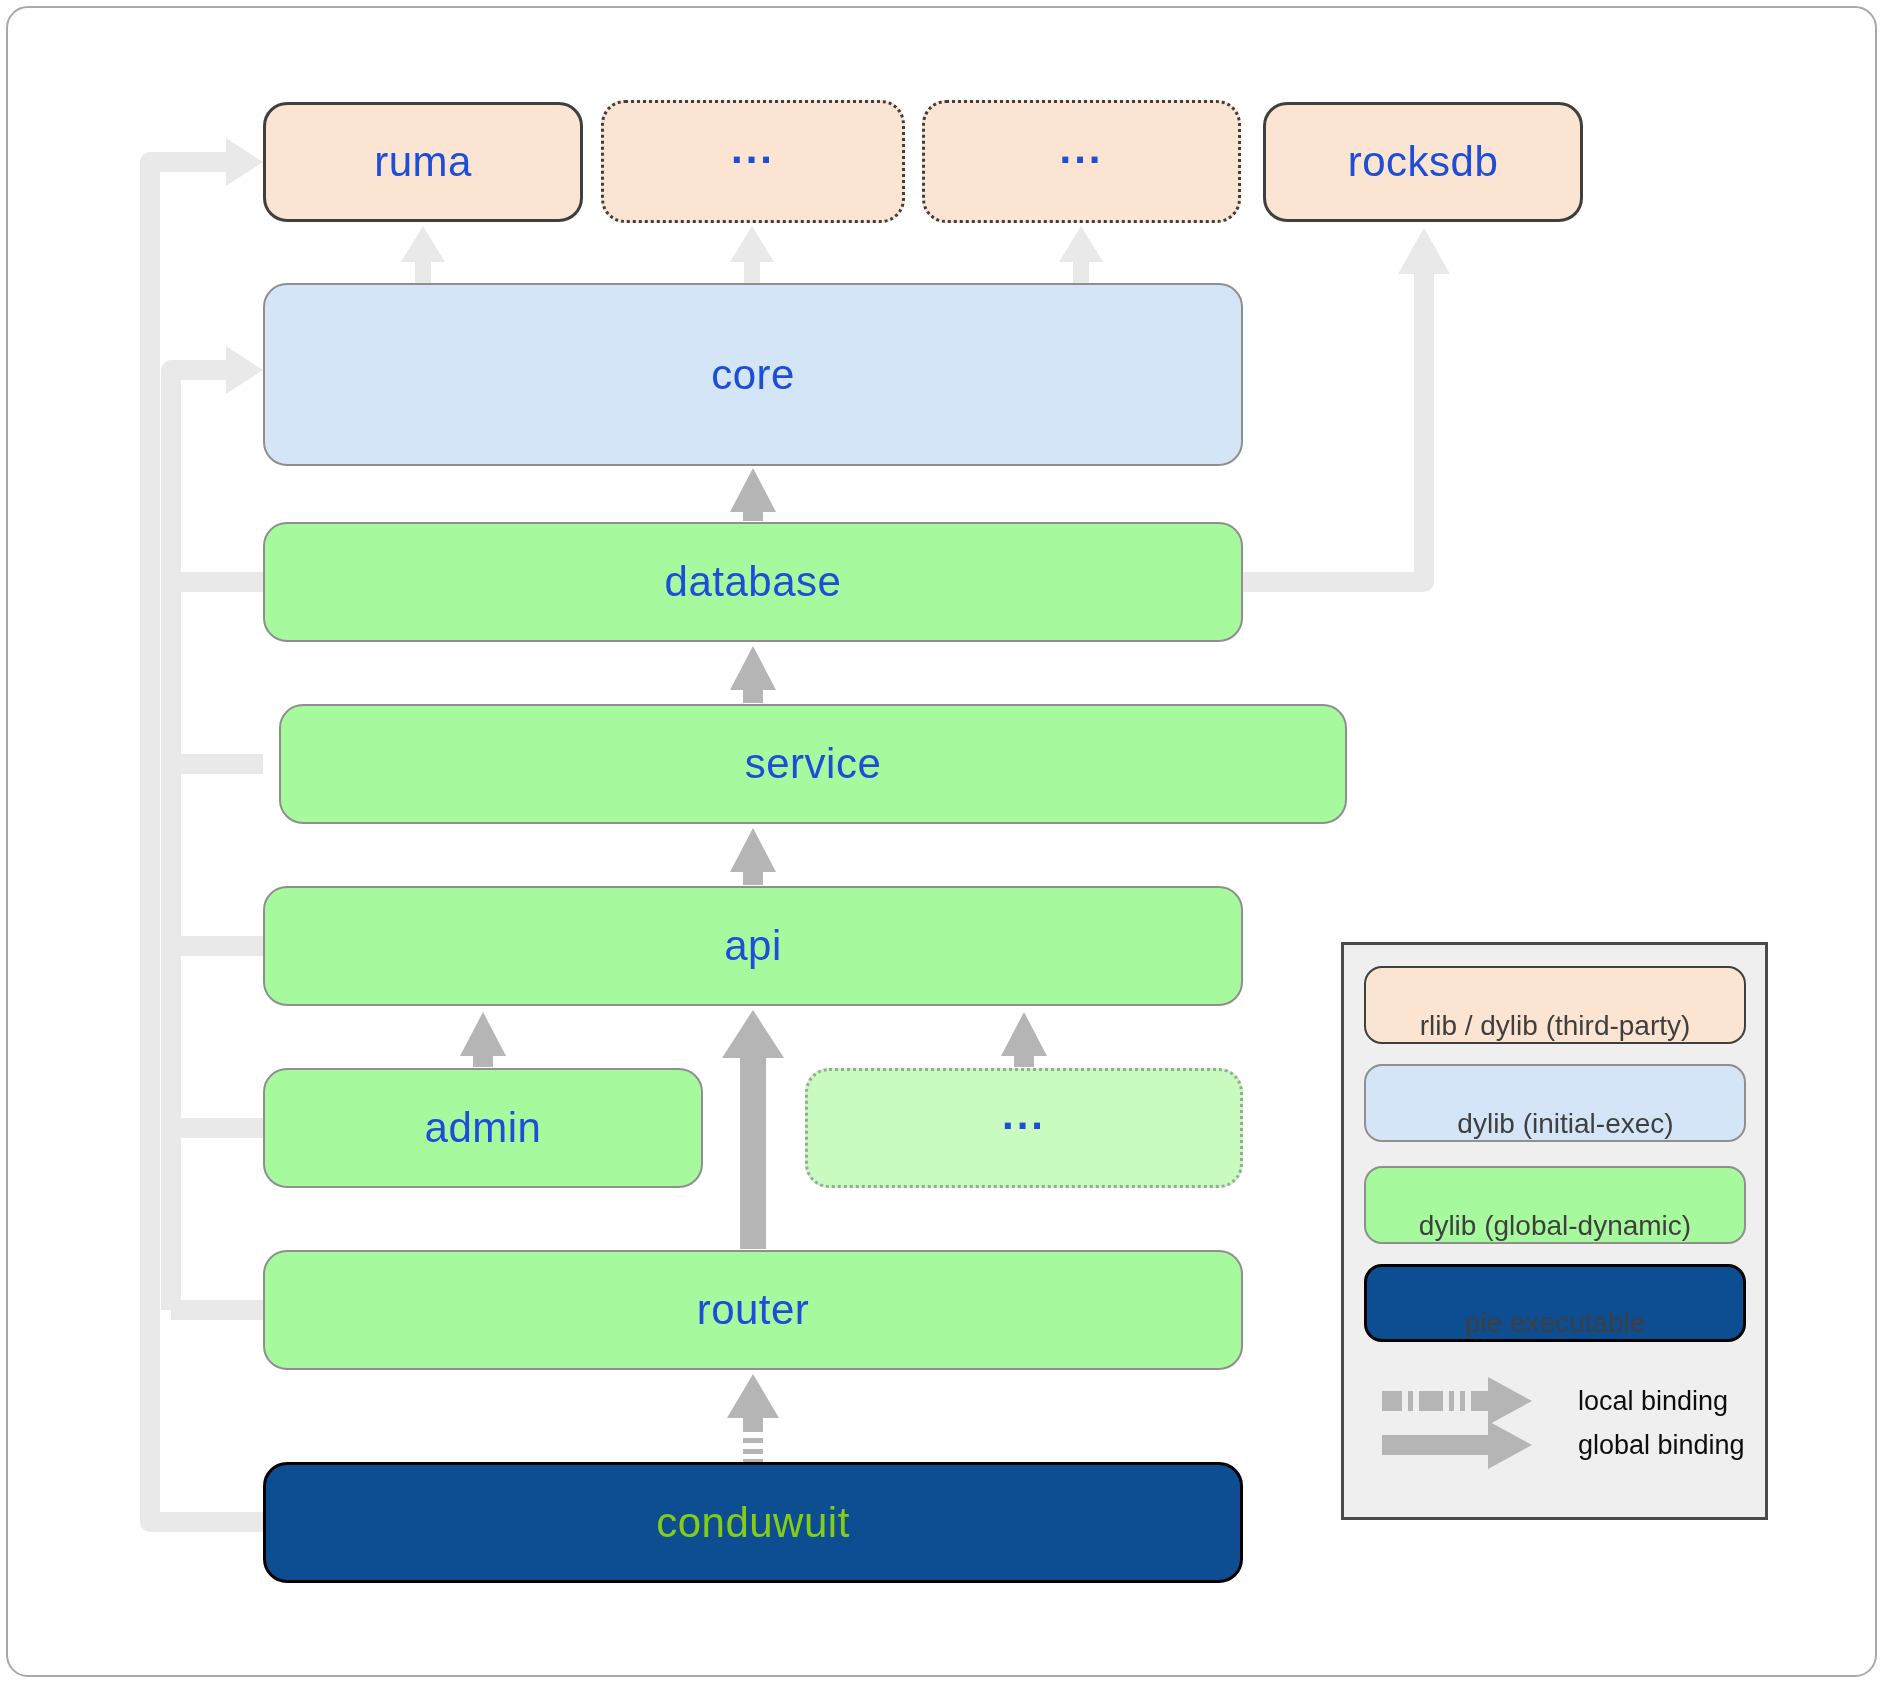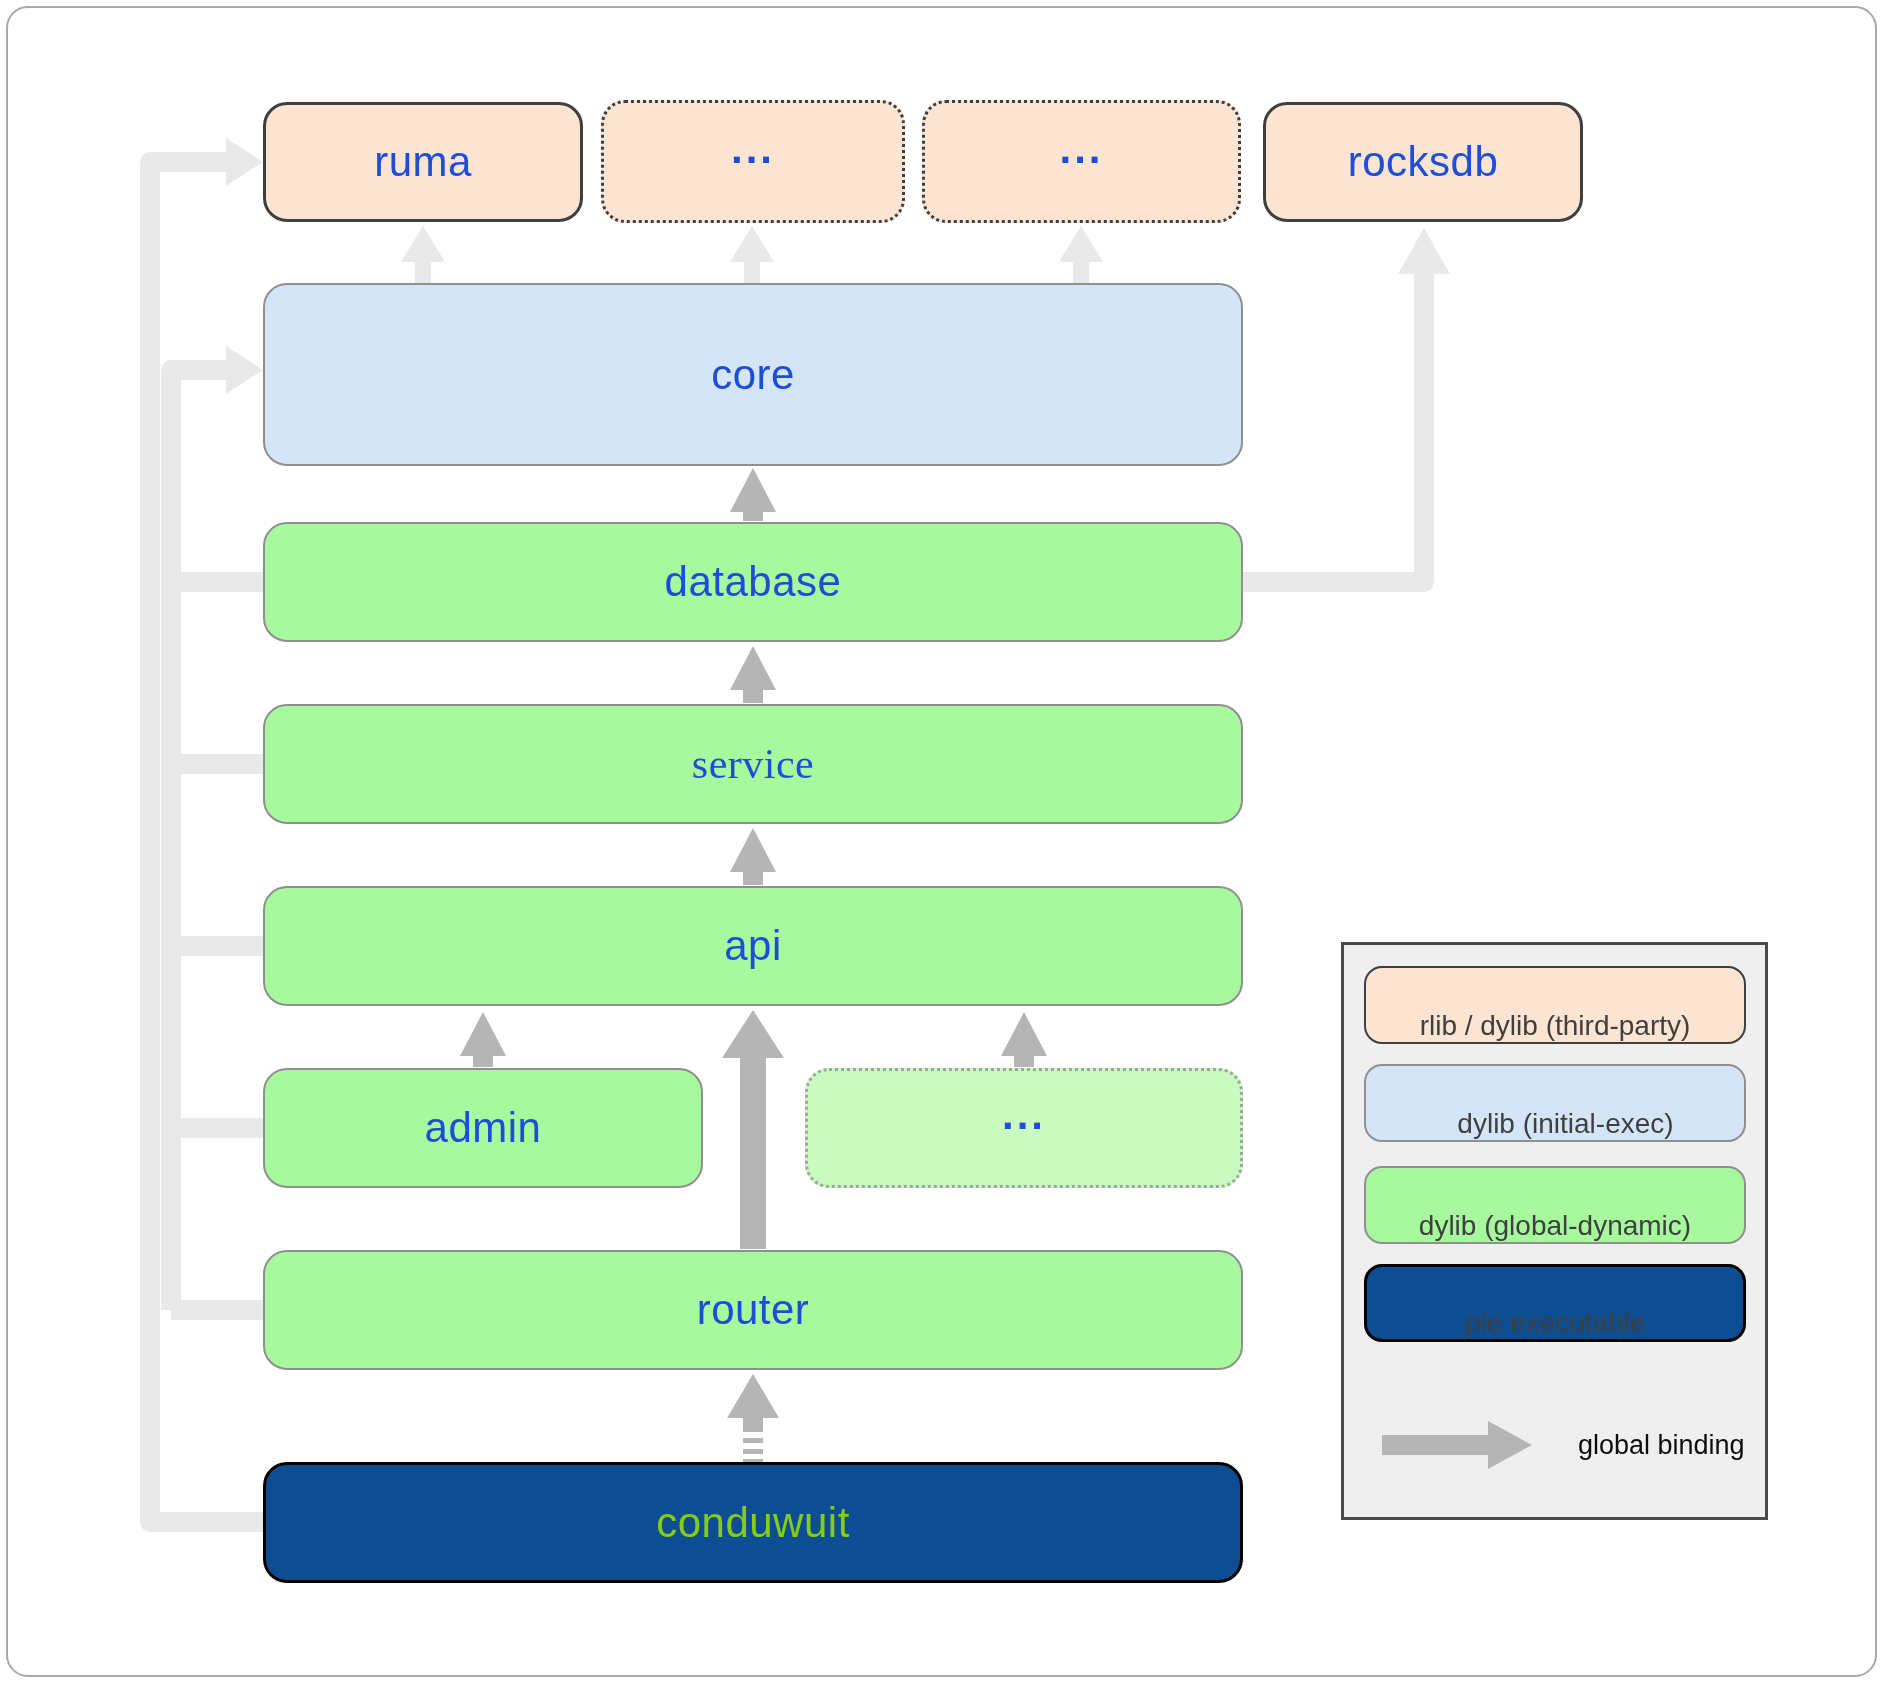--- a/index.html
+++ b/index.html
@@ -91,21 +91,21 @@
   <div class="node peach" style="left:1263px;top:102px;width:320px;height:120px;">
     <span>rocksdb</span>
   </div>
 
   <div class="node blue" style="left:263px;top:283px;width:980px;height:183px;">
     <span>core</span>
   </div>
   <div class="node green" style="left:263px;top:522px;width:980px;height:120px;">
     <span>database</span>
   </div>
-  <div class="node green" style="left:263px;top:704px;width:980px;height:120px;font-family:Liberation Serif, serif;">
+  <div class="node green" style="left:279px;top:704px;width:1068px;height:120px;">
     <span>service</span>
   </div>
   <div class="node green" style="left:263px;top:886px;width:980px;height:120px;">
     <span>api</span>
   </div>
 
   <div class="node green" style="left:263px;top:1068px;width:440px;height:120px;">
     <span>admin</span>
   </div>
   <div class="node palegreen" style="left:805px;top:1068px;width:438px;height:120px;">
@@ -126,20 +126,34 @@
     <div class="legend-item blue" style="top:119px;padding-left:21px;">
       <span>dylib (initial-exec)</span>
     </div>
     <div class="legend-item green" style="top:221px;">
       <span>dylib (global-dynamic)</span>
     </div>
     <div class="legend-item navy" style="top:319px;">
       <span>pie executable</span>
     </div>
 
+    <div class="bind-row" style="top:432px;">
+      <svg width="152" height="52" viewBox="0 0 152 52">
+        <g fill="#b5b5b5">
+          <rect x="0" y="16" width="20" height="20"></rect>
+          <rect x="26" y="16" width="5" height="20"></rect>
+          <rect x="37" y="16" width="24" height="20"></rect>
+          <rect x="67" y="16" width="5" height="20"></rect>
+          <rect x="78" y="16" width="5" height="20"></rect>
+          <rect x="89" y="16" width="17" height="20"></rect>
+          <polygon points="106,2 106,50 150,26"></polygon>
+        </g>
+      </svg>
+      <span class="bind-label">local binding</span>
+    </div>
 
     <div class="bind-row" style="top:476px;align-items:center;">
       <svg width="152" height="52" viewBox="0 0 152 52">
         <g fill="#b5b5b5">
           <rect x="0" y="16" width="106" height="20"></rect>
           <polygon points="106,2 106,50 150,26"></polygon>
         </g>
       </svg>
       <span class="bind-label">global binding</span>
     </div>

